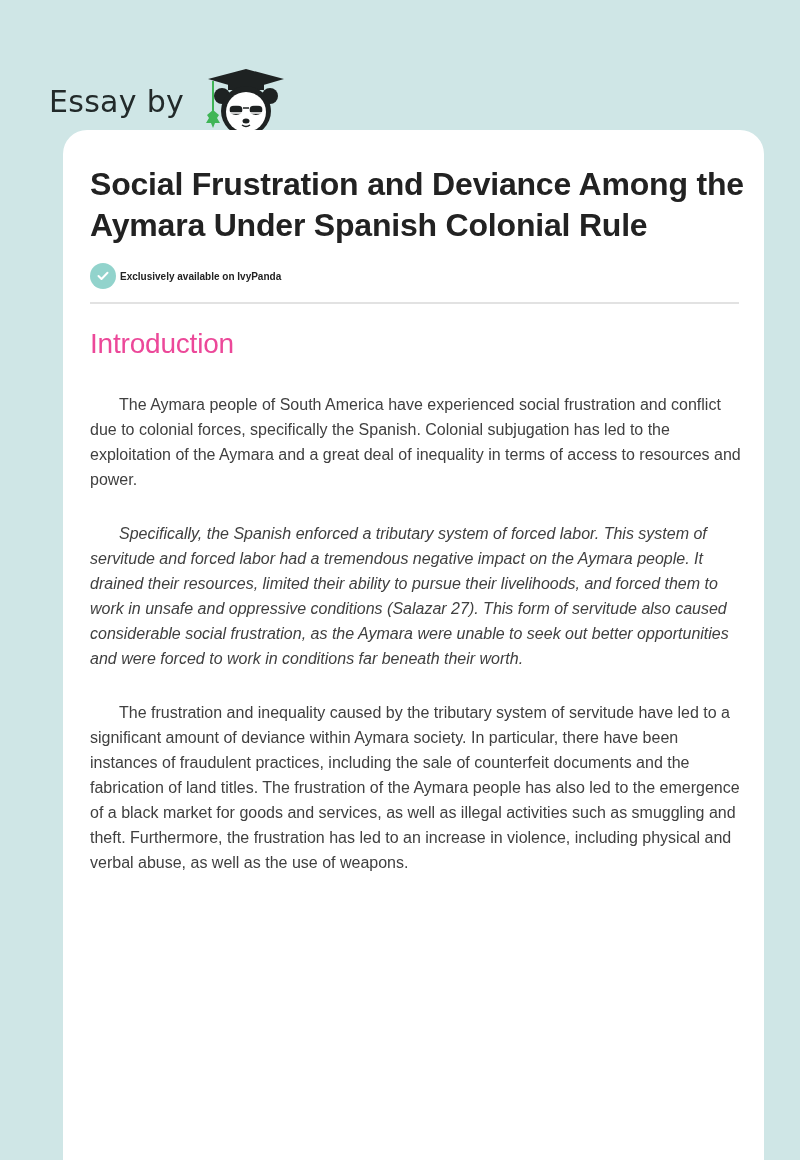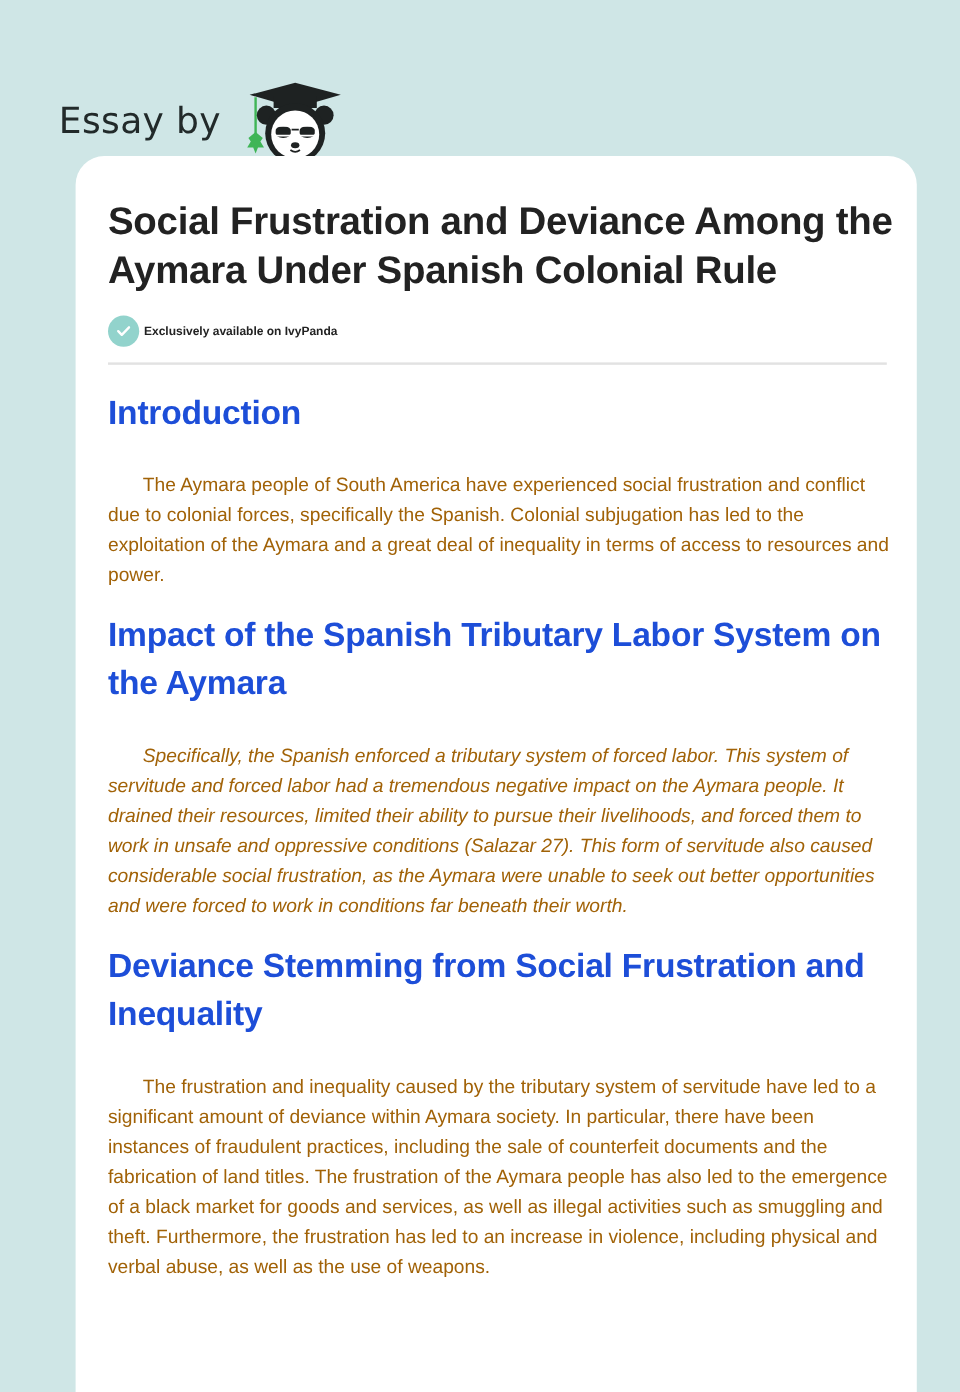--- a/index.html
+++ b/index.html
@@ -96,30 +96,30 @@
     background: #e2e2e2;
   }
   .content {
     position: absolute;
     left: 27px; top: 190px;
     width: 652px;
   }
   .section-heading {
     margin: 0;
     font-size: 28px;
-    font-weight: bold;
+    font-weight: normal;
     line-height: 40px;
-    color: #1d4ed8;
+    color: #ec4899;
     letter-spacing: -0.2px;
   }
   .paragraph {
     margin: 0;
     font-size: 16px;
     line-height: 25px;
-    color: #a16207;
+    color: #404040;
     text-indent: 29px;
   }
   .sec-intro { margin-top: 4px; }
   .sec-intro .paragraph { margin-top: 28px; }
   .sec-impact { margin-top: 17px; }
   .sec-impact .paragraph { margin-top: 29px; font-style: italic; }
   .sec-deviance { margin-top: 17px; }
   .sec-deviance .paragraph { margin-top: 29px; }
 </style>
 </head>
@@ -170,22 +170,20 @@
 
   <div class="divider"></div>
 
   <div class="content">
     <section class="sec-intro">
       <h2 class="section-heading">Introduction</h2>
       <p class="paragraph">The Aymara people of South America have experienced social frustration and conflict due to colonial forces, specifically the Spanish. Colonial subjugation has led to the exploitation of the Aymara and a great deal of inequality in terms of access to resources and power.</p>
     </section>
 
     <section class="sec-impact">
-      <h2 class="section-heading">Impact of the Spanish Tributary Labor System on the Aymara</h2>
       <p class="paragraph">Specifically, the Spanish enforced a tributary system of forced labor. This system of servitude and forced labor had a tremendous negative impact on the Aymara people. It drained their resources, limited their ability to pursue their livelihoods, and forced them to work in unsafe and oppressive conditions (Salazar 27). This form of servitude also caused considerable social frustration, as the Aymara were unable to seek out better opportunities and were forced to work in conditions far beneath their worth.</p>
     </section>
 
     <section class="sec-deviance">
-      <h2 class="section-heading">Deviance Stemming from Social Frustration and Inequality</h2>
       <p class="paragraph">The frustration and inequality caused by the tributary system of servitude have led to a significant amount of deviance within Aymara society. In particular, there have been instances of fraudulent practices, including the sale of counterfeit documents and the fabrication of land titles. The frustration of the Aymara people has also led to the emergence of a black market for goods and services, as well as illegal activities such as smuggling and theft. Furthermore, the frustration has led to an increase in violence, including physical and verbal abuse, as well as the use of weapons.</p>
     </section>
   </div>
 </main>
 
 </body></html>

